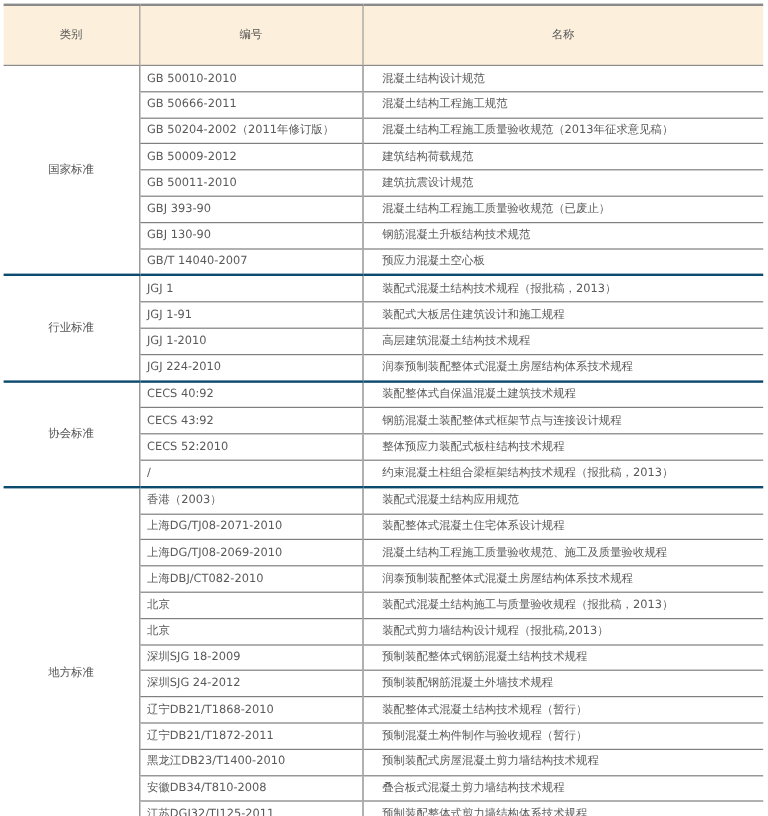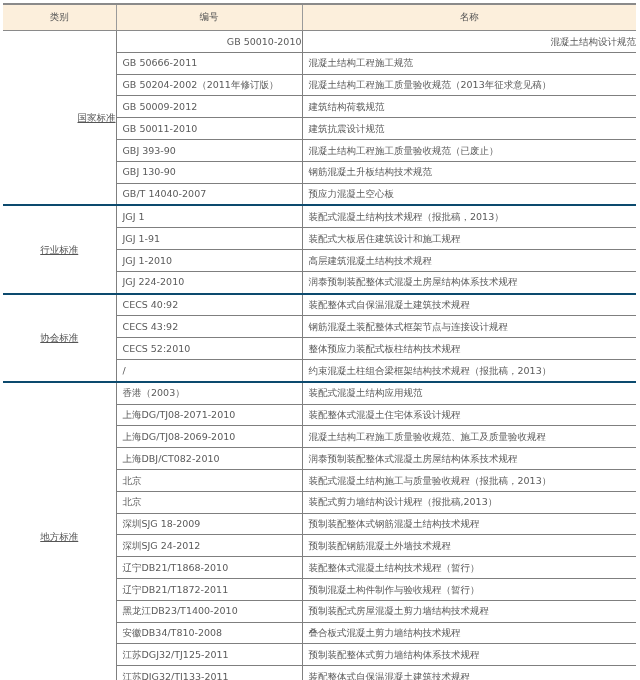--- a/index.html
+++ b/index.html
@@ -29,53 +29,51 @@
     table.std col.c3 { width: 334px; }
     table.std thead th {
       background: #fcefdc;
       height: 17px;
       font-weight: normal;
       color: #555;
       text-align: center;
       border-top: 2px solid #8a8a8a;
       border-bottom: 1.5px solid #8a8a8a;
       border-left: 1px solid #9a9a9a;
-      padding: 4px;
+      padding: 16px;
       font-size: 9.5px;
     }
     table.std thead th:first-child { border-left: none; }
     table.std tbody td {
       height: 20.8px;
       padding: 0 0 0 6px;
       border-top: 1px solid #7f7f7f;
       border-left: 1px solid #7f7f7f;
       white-space: nowrap;
       overflow: hidden;
       vertical-align: middle;
       line-height: 1;
     }
     table.std tbody td.cat {
       border-left: none;
       text-align: center;
       padding: 0;
       color: #555;
       border-top: 1px solid #555;
-      text-decoration: underline;
     }
     table.std tbody tr.group-start td {
       border-top: 2px solid #0c4a6e;
     }
     table.std tbody tr.first td {
       border-top: none;
-      text-align: right;
     }
     table.std tbody tr:last-child td {
       border-bottom: 6px solid #be185d;
     }
-    table.std tbody td.name { padding-left: 6px; }
+    table.std tbody td.name { padding-left: 16px; }
   </style>
 </head>
 <body>
 
 <table class="std">
   <colgroup>
     <col class="c1">
       <col class="c2">
       <col class="c3">
   </colgroup>

